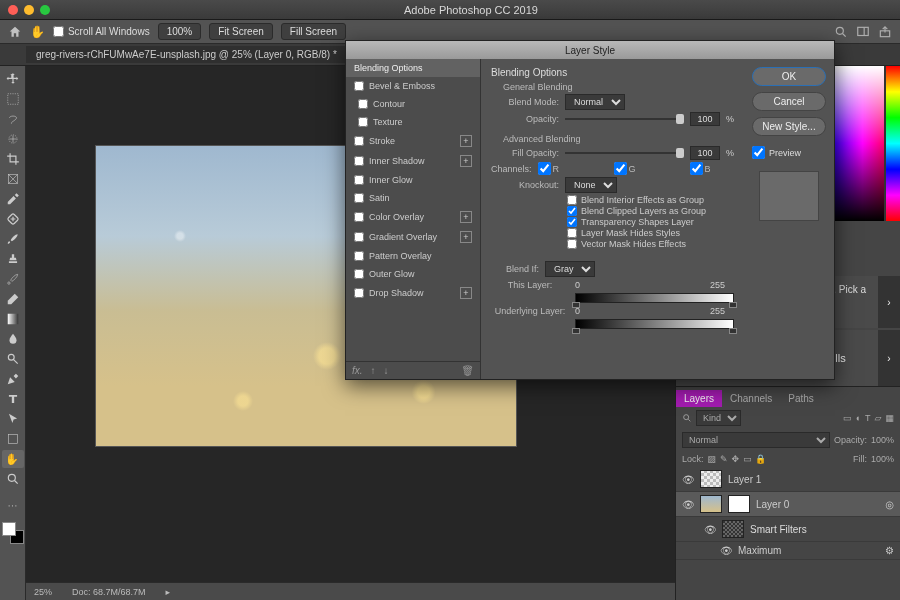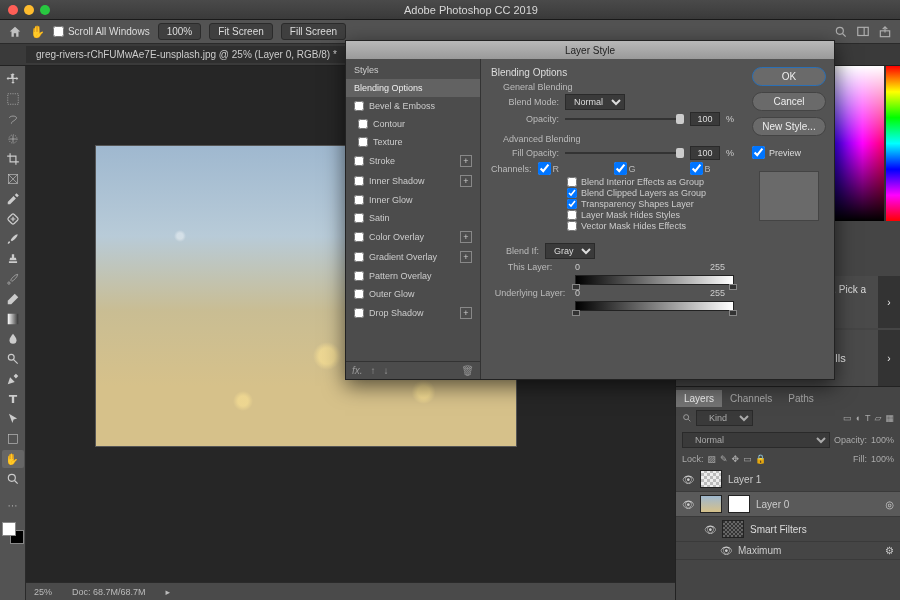--- a/index.html
+++ b/index.html
@@ -50,23 +50,23 @@
     linear-gradient(to top, #000, transparent 50%, #fff),
     linear-gradient(to right, #f00,#ff0,#0f0,#0ff,#00f,#f0f,#f00); }
   .hue { position:absolute; top:0; right:0; width:16px; height:155px; background:linear-gradient(#f00,#ff0,#0f0,#0ff,#00f,#f0f,#f00); border-left:2px solid #333;}
   .card { background:#4a4a4a; color:#eee; margin-top:60px; padding:8px; font-size:10px; position:relative;}
   .card .thumb{ width:60px; height:40px; background:linear-gradient(135deg,#1a2a4a,#4a5a7a); display:inline-block; vertical-align:middle; margin-right:6px; border:1px solid #222;}
   .card .title{ display:inline-block; vertical-align:middle; font-size:11px;}
   .chev { position:absolute; right:0; top:0; bottom:0; width:22px; background:#333; display:flex; align-items:center; justify-content:center; cursor:pointer;}
   .layerspanel { flex:1; background:#454545; display:flex; flex-direction:column; border-top:1px solid #222;}
   .ptabs { display:flex; font-size:10px; height:20px; align-items:flex-end;}
   .ptab { padding:3px 8px; color:#aaa; cursor:pointer;}
-  .ptab.active{ background:#737373; color:#eee;}
+  .ptab.active{ background:#a21caf; color:#eee;}
   .lrow{ display:flex; align-items:center; gap:4px; padding:3px 6px; font-size:9px; color:#aaa;}
-  .lrow select{ background:#3a3a3a; color:#aaa; border:1px solid #2a2a2a; font-size:9px; padding:1px 8px;}
+  .lrow select{ background:#3a3a3a; color:#aaa; border:1px solid #2a2a2a; font-size:9px; padding:1px 2px;}
   .llist{ flex:1; overflow:auto; font-size:10px;}
   .layer{ display:flex; align-items:center; gap:6px; padding:3px 6px; border-bottom:1px solid #3a3a3a;}
   .layer .eye{ width:12px; text-align:center; cursor:pointer;}
   .layer .th{ width:22px; height:18px; border:1px solid #222;}
   .layer.active{ background:#5a5a5a;}
   .sub{ padding-left:28px;}
   .smart{ font-style:normal; color:#ddd;}
 
   
   .modal { position:absolute; top:40px; left:345px; width:490px; height:340px; background:#535353; border:1px solid #222; box-shadow:0 6px 20px rgba(0,0,0,.6); z-index:10; display:flex; flex-direction:column;}
@@ -370,21 +370,20 @@
         </div>
       </div>
     </div>
   </div>
 </div>
 
 <div class="modal">
   <div class="mtitlebar">Layer Style</div>
   <div class="mbody">
     <div class="mleft">
-      <div class="hdr">Styles</div>
       <div class="slist" id="fxlist">
           <div class="sitem section active">
             <span>Blending Options</span>
           </div>
           <div class="sitem">
             <input type="checkbox" style="">
             <span>Bevel &amp; Emboss</span>
           </div>
           <div class="sitem indent">
             <input type="checkbox" style="">
@@ -482,20 +481,24 @@
           <label>
               <input type="checkbox" checked="" style="">
               <span>G</span>
             </label>
           <label>
               <input type="checkbox" checked="" style="">
               <span>B</span>
             </label>
         </div>
       </div>
+      <div class="frow">
+        <label>Knockout:</label>
+        <select><option>None</option></select>
+      </div>
       <div class="advlist" id="advopts">
           <div class="arow">
             <input type="checkbox" style="">
             <span>Blend Interior Effects as Group</span>
           </div>
           <div class="arow">
             <input type="checkbox" checked="" style="">
             <span>Blend Clipped Layers as Group</span>
           </div>
           <div class="arow">

